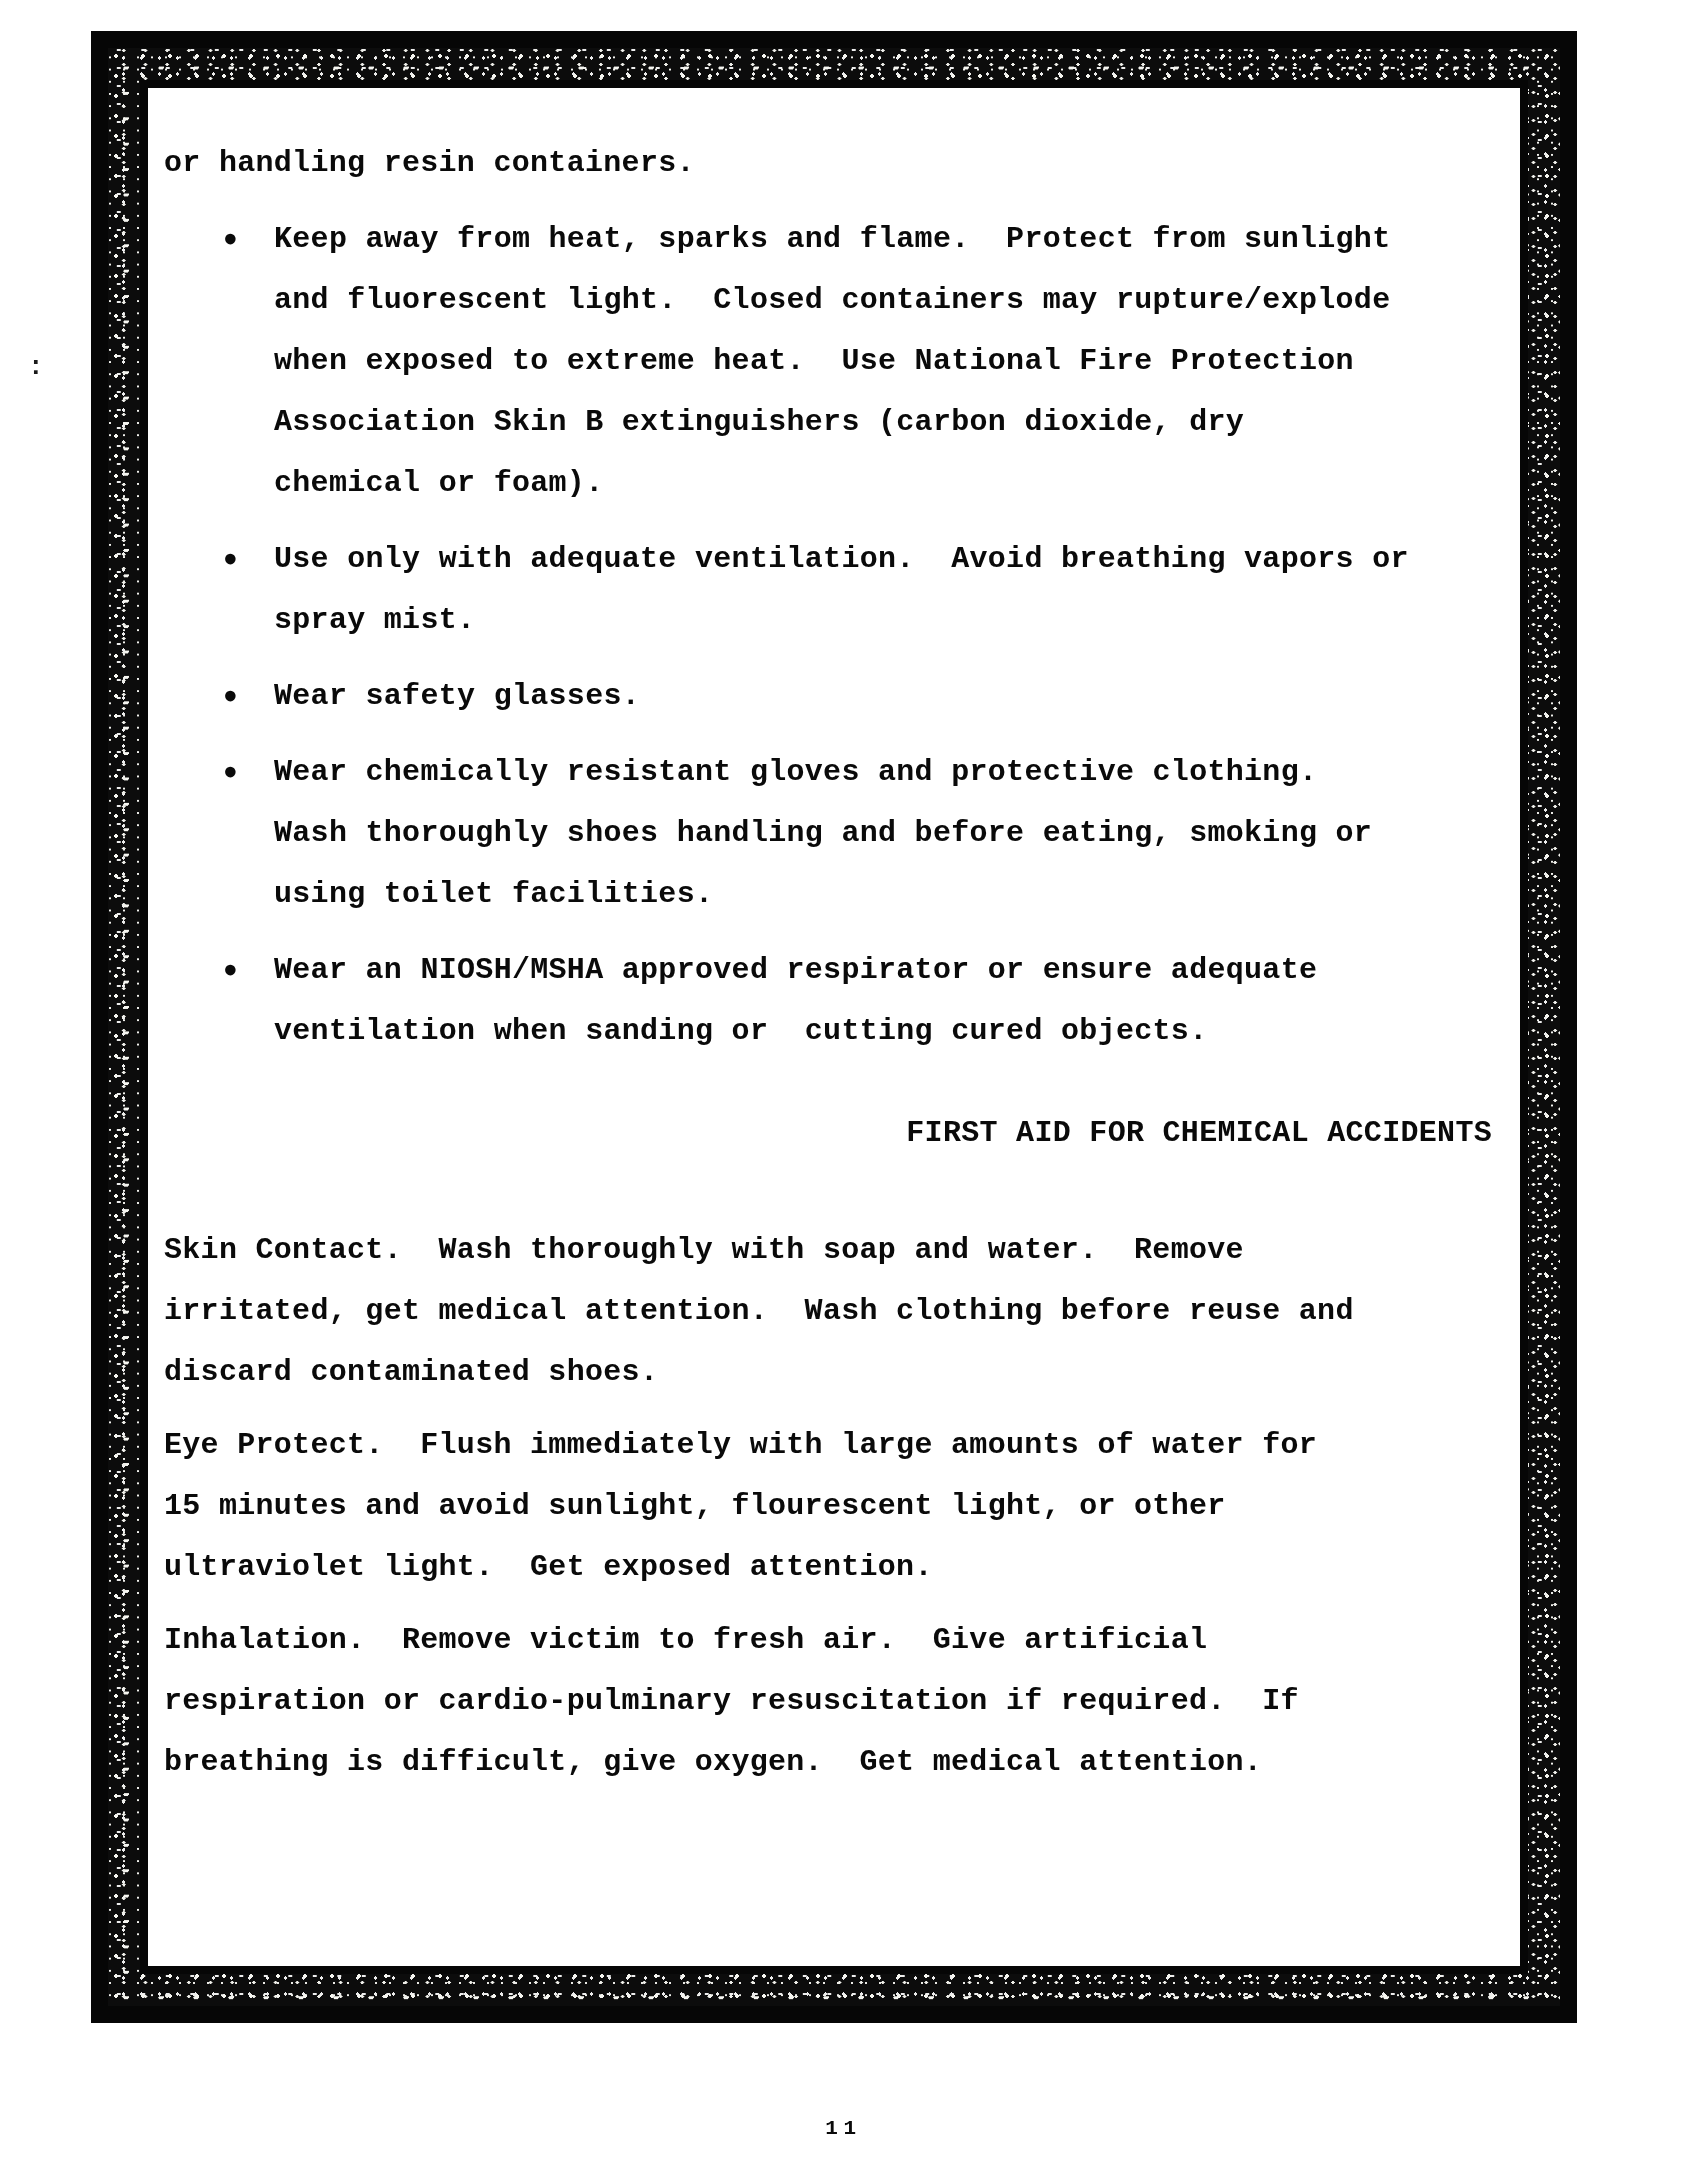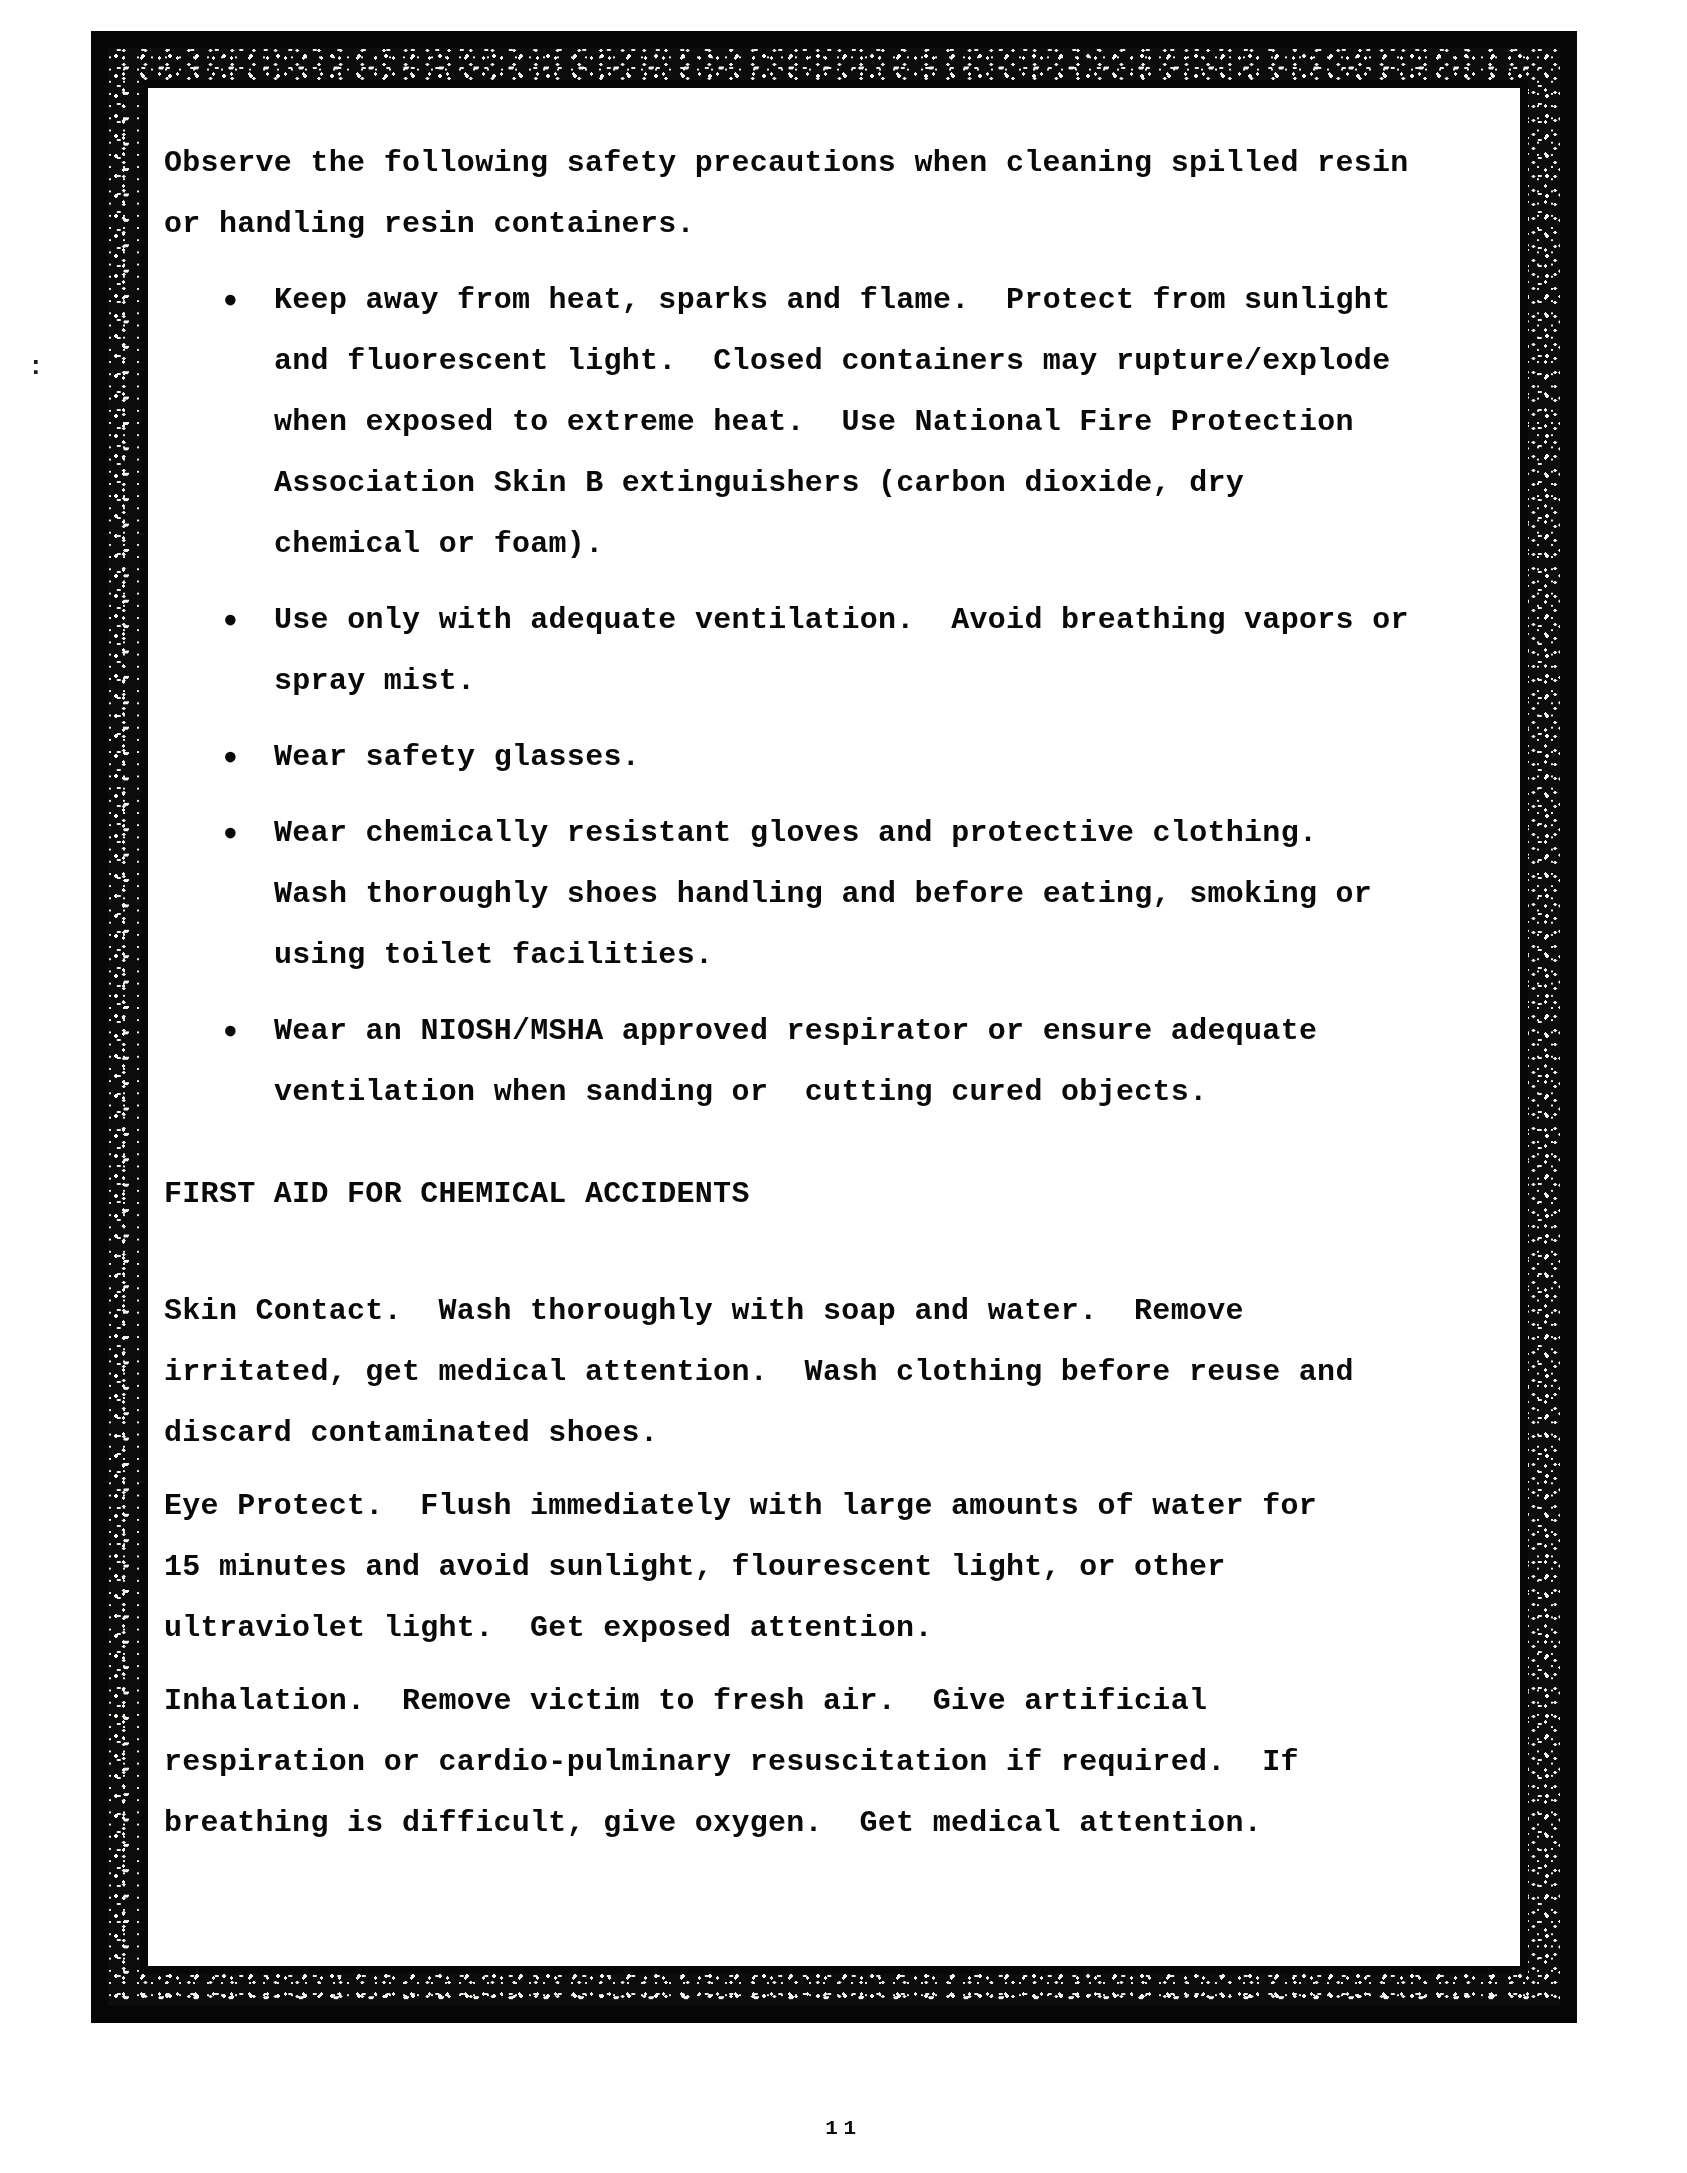--- a/index.html
+++ b/index.html
@@ -49,21 +49,21 @@
     padding-left:110px;
     margin-top:15px;
   }
   .bullet .marker{
     position:absolute;
     left:59px;top:0;
     font-size:24.5px;
     line-height:61px;
   }
   .heading{
-    text-align:left;
+    text-align:right;
     margin-top:41px;
     margin-bottom:56px;
   }
   .page-number{
     position:absolute;
     left:0;right:0;
     top:2117px;
     text-align:center;
     font-size:21px;
     letter-spacing:5.6px;
@@ -79,21 +79,20 @@
 <body>
 
 <div class="page">
 
   <span class="artifact tline">:</span>
 
   <div class="frame">
     <div class="content">
 
       <div class="para">
-        <div class="tline">Observe the following safety precautions when cleaning spilled resin</div>
         <div class="tline">or handling resin containers.</div>
       </div>
 
       <div>
 
         <div class="bullet">
           <span class="marker">●</span>
           <div class="tline">Keep away from heat, sparks and flame.  Protect from sunlight</div>
           <div class="tline">and fluorescent light.  Closed containers may rupture/explode</div>
           <div class="tline">when exposed to extreme heat.  Use National Fire Protection</div>

